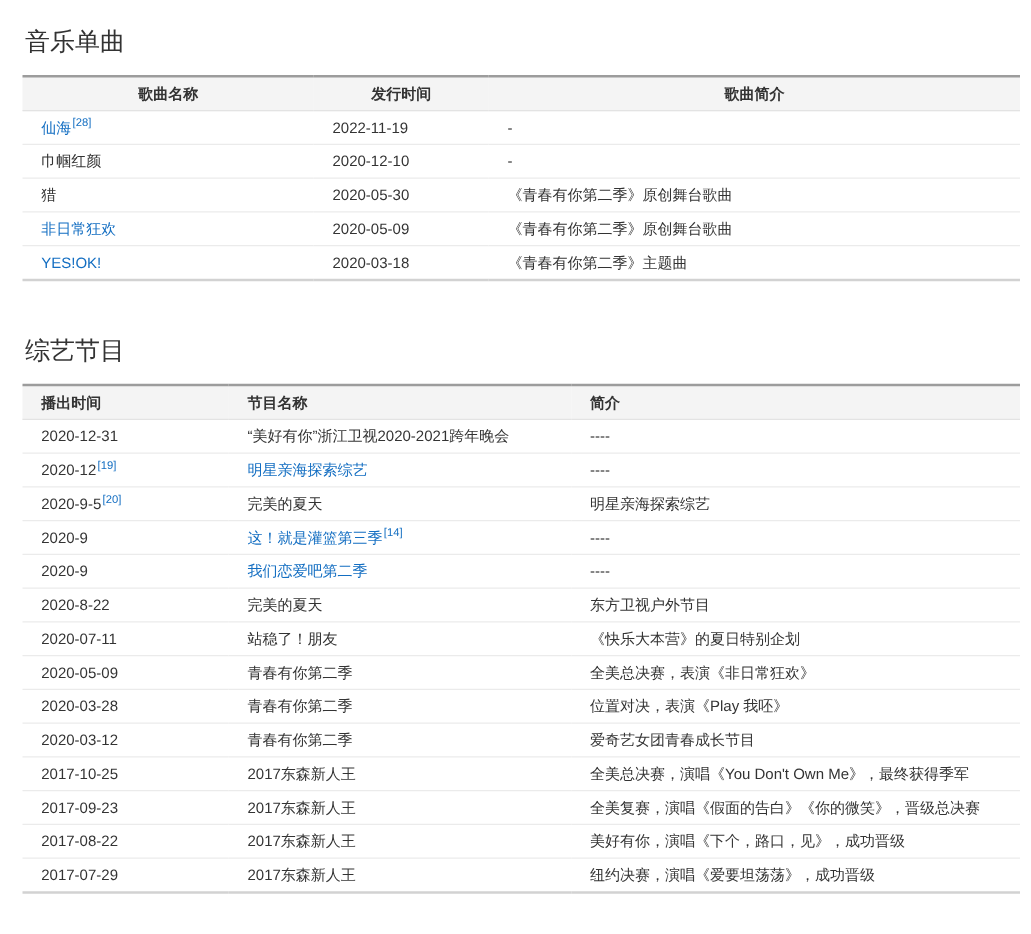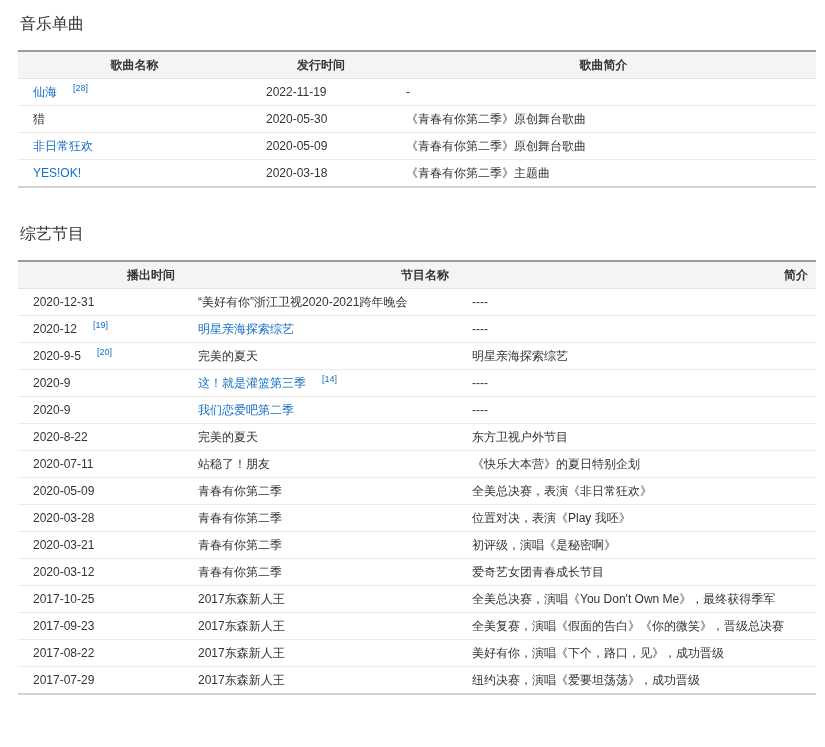--- a/index.html
+++ b/index.html
@@ -10,45 +10,45 @@
     height: 747px;
     overflow: hidden;
     font-family: "Liberation Sans", "DejaVu Sans", sans-serif;
     color: #333333;
   }
   .page {
     padding-left: 18px;
     padding-right: 9px;
   }
   h2.section-title {
-    font-size: 16px;
+    font-size: 20px;
     font-weight: 400;
     color: #333333;
-    margin: 4px 0 13px 2px;
+    margin: 14px 0 13px 2px;
     padding: 0;
     line-height: 26px;
   }
   .section-first h2.section-title { padding-top: 7px; }
   .section-second h2.section-title { padding-top: 29px; }
   table.wiki-table {
     border-collapse: collapse;
     table-layout: fixed;
     width: 798px;
     font-size: 12px;
     line-height: 14px;
     border-top: 2px solid #9c9c9c;
     border-bottom: 2px solid #d2d2d2;
   }
   table.wiki-table th {
     background: #f4f4f4;
     font-weight: bold;
     color: #333333;
     padding: 6px 8px 6px 15px;
     border-bottom: 1px solid #e3e3e3;
-    text-align: right;
+    text-align: left;
   }
   table.wiki-table.center-head th {
     text-align: center;
     padding-left: 0;
     padding-right: 0;
   }
   table.wiki-table td {
     padding: 6px 8px 6px 15px;
     border-bottom: 1px solid #ebebeb;
     vertical-align: middle;
@@ -59,21 +59,21 @@
   table.wiki-table tbody tr:last-child td { border-bottom: none; }
   a.lnk {
     color: #136ec2;
     text-decoration: none;
     cursor: pointer;
   }
   sup.ref {
     color: #136ec2;
     font-size: 9px;
     line-height: 0;
-    margin-left: 16px;
+    margin-left: 1px;
     cursor: pointer;
   }
 </style>
 </head>
 <body>
 
 <div class="page">
 
   <div class="section-first">
     <h2 class="section-title">音乐单曲</h2>
@@ -90,20 +90,25 @@
             <th>歌曲简介</th>
           </tr>
         </thead>
         <tbody>
           <tr>
             <td><a class="lnk" href="#">仙海</a><sup class="ref">[28]</sup></td>
             <td><span>2022-11-19</span></td>
             <td><span>-</span></td>
           </tr>
           <tr>
+            <td><span>巾帼红颜</span></td>
+            <td><span>2020-12-10</span></td>
+            <td><span>-</span></td>
+          </tr>
+          <tr>
             <td><span>猎</span></td>
             <td><span>2020-05-30</span></td>
             <td><span>《青春有你第二季》原创舞台歌曲</span></td>
           </tr>
           <tr>
             <td><a class="lnk" href="#">非日常狂欢</a></td>
             <td><span>2020-05-09</span></td>
             <td><span>《青春有你第二季》原创舞台歌曲</span></td>
           </tr>
           <tr>
@@ -170,25 +175,20 @@
             <td><span>2020-05-09</span></td>
             <td><span>青春有你第二季</span></td>
             <td><span>全美总决赛，表演《非日常狂欢》</span></td>
           </tr>
           <tr>
             <td><span>2020-03-28</span></td>
             <td><span>青春有你第二季</span></td>
             <td><span>位置对决，表演《Play 我呸》</span></td>
           </tr>
           <tr>
-            <td><span>2020-03-21</span></td>
-            <td><span>青春有你第二季</span></td>
-            <td><span>初评级，演唱《是秘密啊》</span></td>
-          </tr>
-          <tr>
             <td><span>2020-03-12</span></td>
             <td><span>青春有你第二季</span></td>
             <td><span>爱奇艺女团青春成长节目</span></td>
           </tr>
           <tr>
             <td><span>2017-10-25</span></td>
             <td><span>2017东森新人王</span></td>
             <td><span>全美总决赛，演唱《You Don't Own Me》，最终获得季军</span></td>
           </tr>
           <tr>

